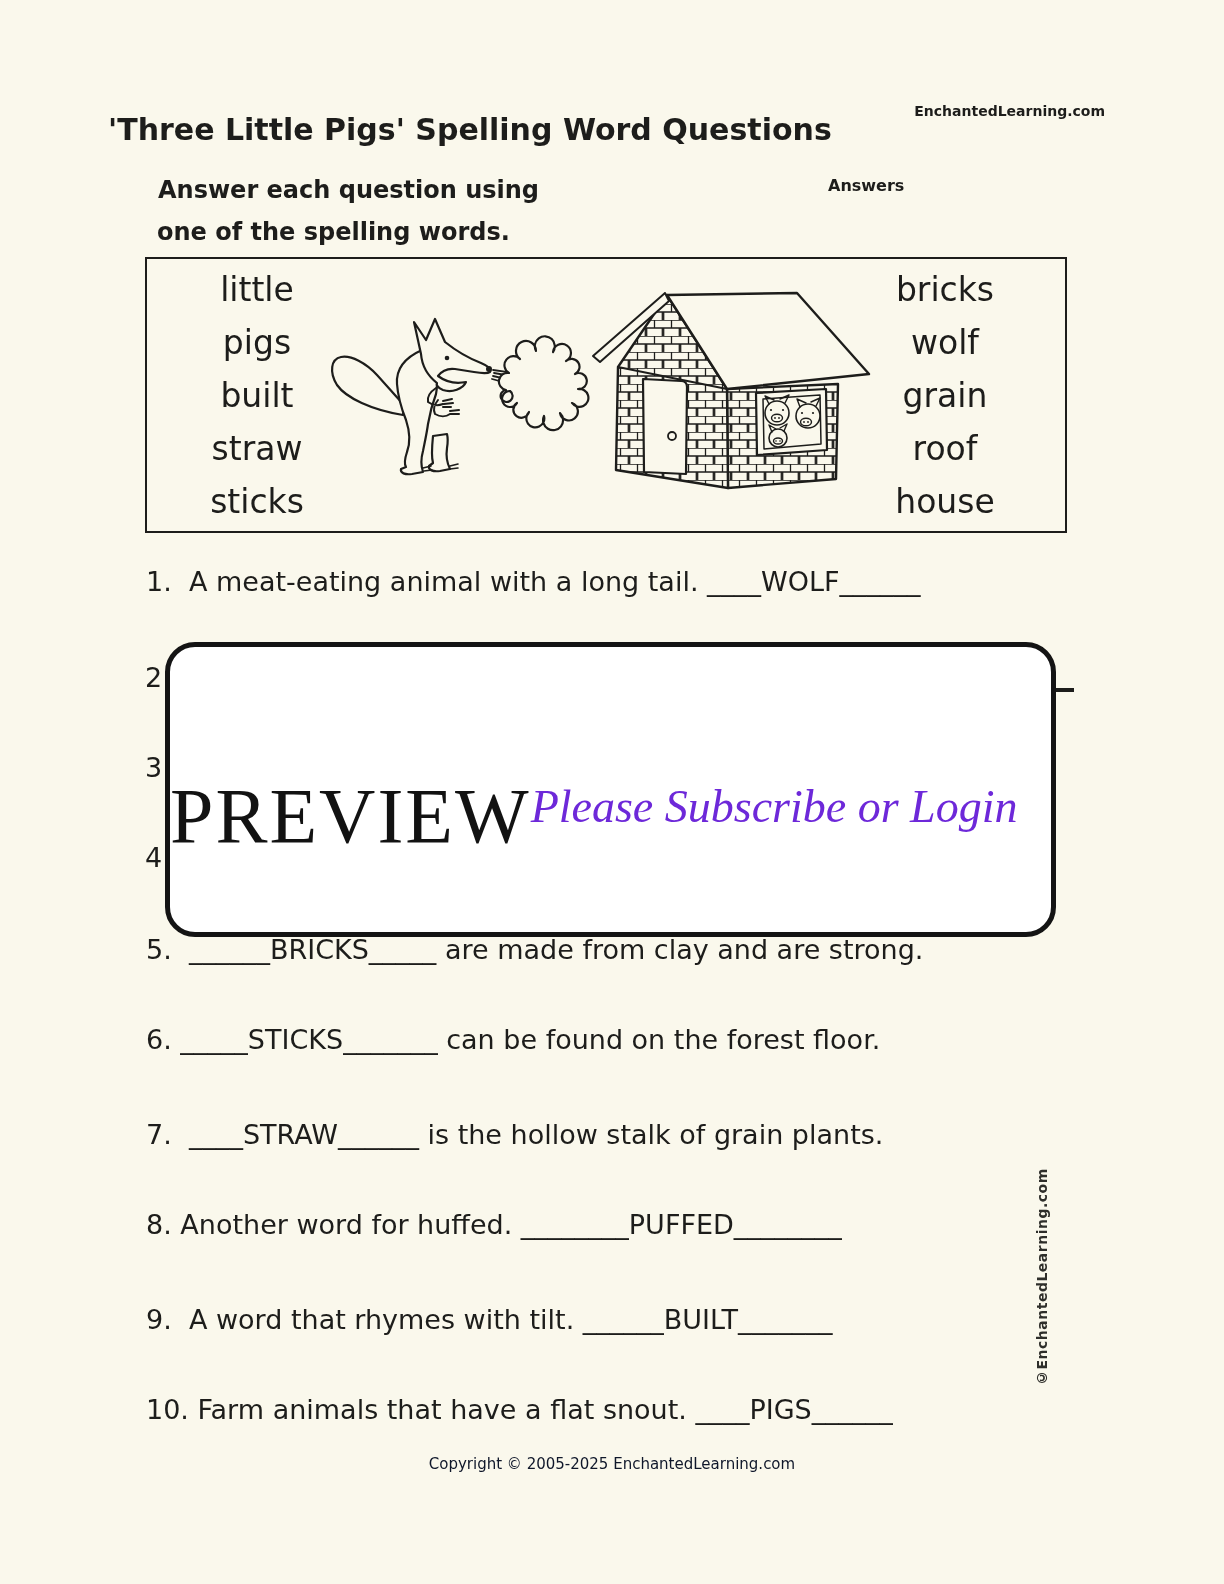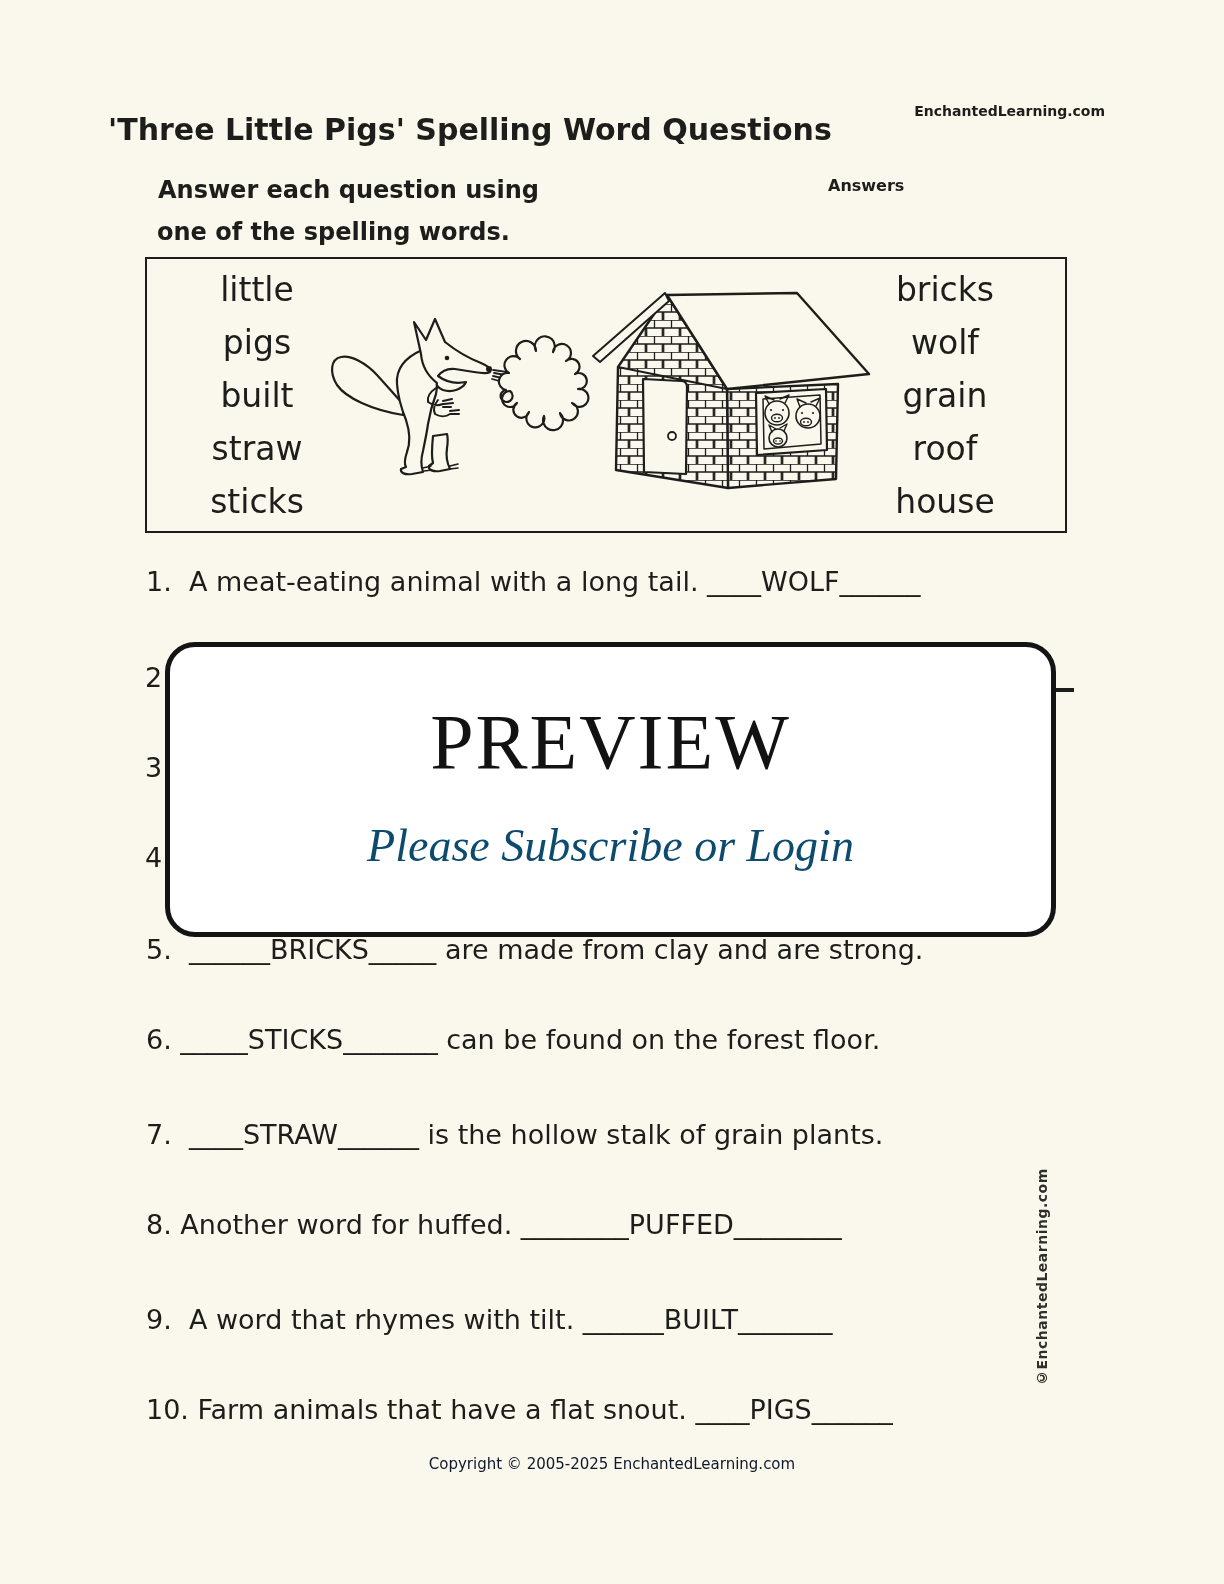--- a/index.html
+++ b/index.html
@@ -25,25 +25,25 @@
     font-size:33px;line-height:53px;}
   .word-col-left{left:20px;}
   .word-col-right{left:708px;}
   .illu{left:320px;top:282px;width:556px;height:238px;}
   .q{left:146px;font-size:27px;line-height:34px;white-space:pre;z-index:1;}
   .qnum{left:145px;font-size:27px;line-height:34px;z-index:0;}
   .q2-line-remnant{left:1040px;top:688px;width:34px;height:4px;background:#1D1D1B;z-index:0;}
   .preview{
     left:165px;top:642px;width:891px;height:295px;box-sizing:border-box;
     background:#FFFFFF;border:5px solid #141414;border-radius:30px;
-    z-index:3;display:flex;flex-direction:column;align-items:center;
+    z-index:3;display:flex;flex-direction:row;align-items:center;
     font-family:"Liberation Serif",serif;
   }
   .preview-title{margin-top:52px;font-size:78px;line-height:1.1;letter-spacing:2px;color:#121212;}
-  .preview-sub{margin-top:34px;font-size:46px;font-style:italic;color:#0c4a6e;}
+  .preview-sub{margin-top:34px;font-size:46px;font-style:italic;color:#6d28d9;}
   .side-copy{
     left:1034px;top:1196px;height:190px;
     writing-mode:vertical-rl;transform:rotate(180deg);
     font-size:14px;font-weight:700;color:#2E2E2A;letter-spacing:0.5px;
   }
   .footer{left:0;top:1455px;width:1224px;text-align:center;font-size:15px;color:#0f172a;}
   svg .ln{stroke:#1D1D1B;fill:none;stroke-linecap:round;stroke-linejoin:round;}
   svg .fillc{fill:#FAF8EC;}
 </style>
 </head>

